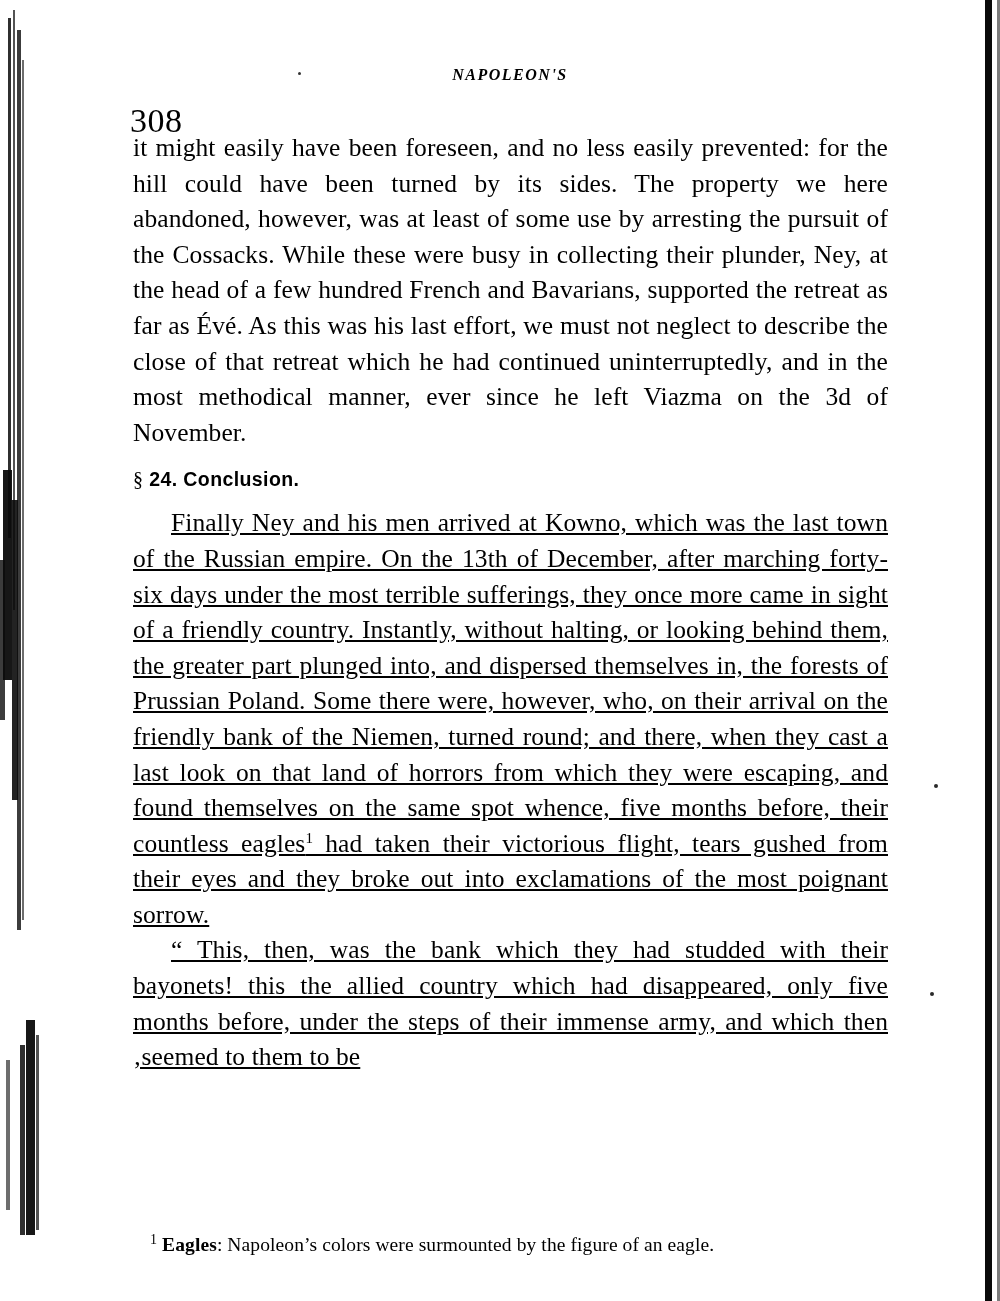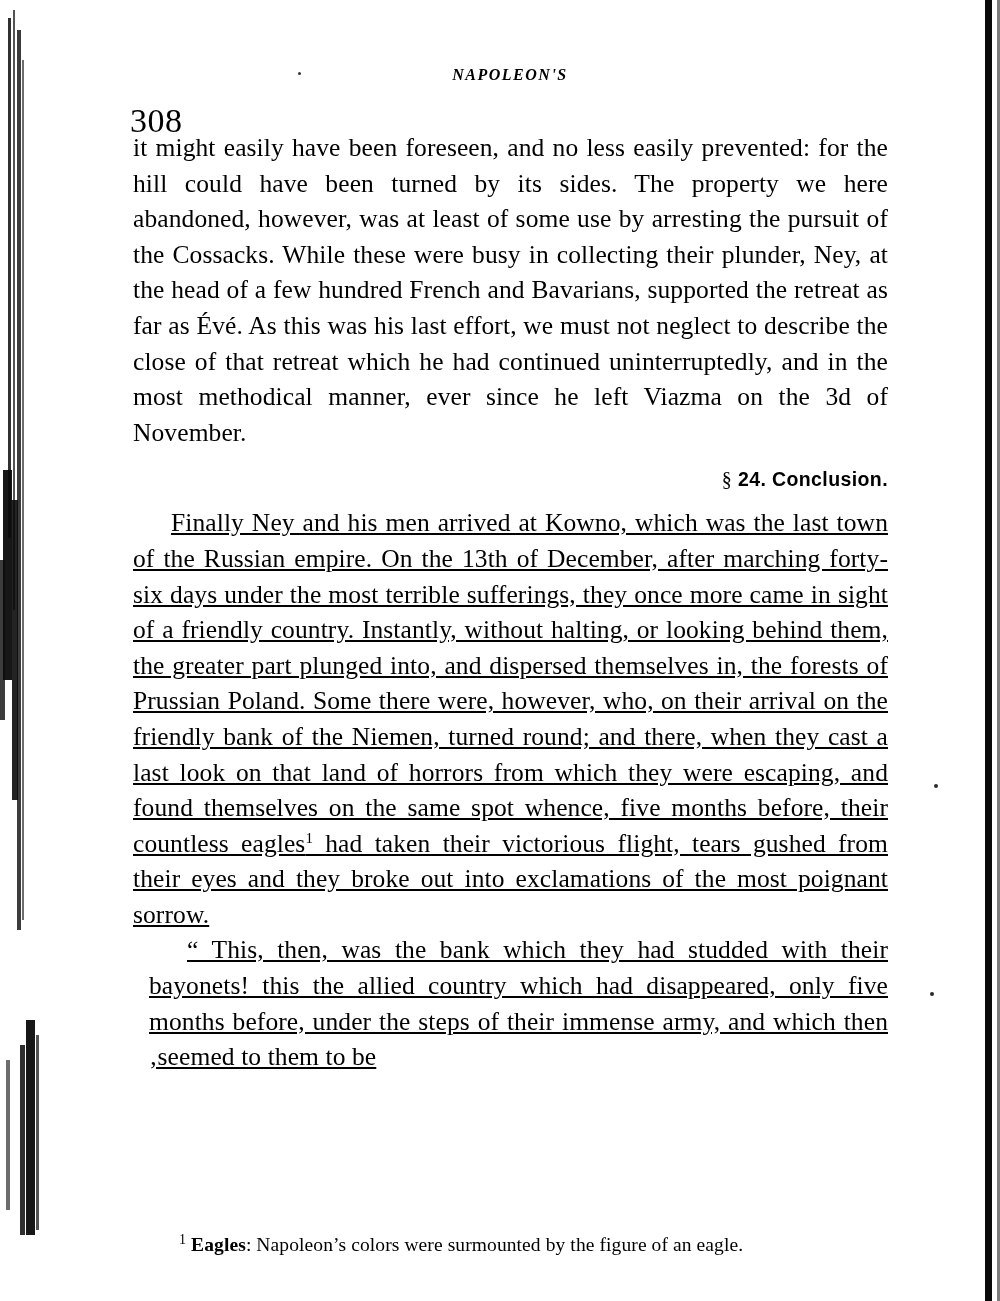--- a/index.html
+++ b/index.html
@@ -107,26 +107,25 @@
     text-align: justify;
     text-justify: inter-word;
     letter-spacing: 0.1px;
   }
   p.para.indent {
     text-indent: 38px;
     text-decoration: underline;
   }
   p.para + p.para {
     margin-top: 0px;
-    margin-left: 16px;
   }
 
   .section-head {
     margin: 18px 0 14px 0;
-    text-align: right;
+    text-align: left;
     font-family: "Liberation Sans", sans-serif;
     font-size: 19.5px;
     font-weight: bold;
     letter-spacing: .4px;
   }
   .section-head .sect-sym {
     font-family: "Liberation Serif", serif;
     font-weight: normal;
     font-size: 20px;
   }
@@ -148,21 +147,20 @@
 
   
   .footnote {
     position: absolute;
     left: 150px;
     top: 1232px;
     width: 738px;
     font-size: 19.5px;
     line-height: 26px;
     letter-spacing: .1px;
-    margin-left: 29px;
   }
   .footnote .fn-mark {
     font-size: 14px;
     vertical-align: super;
     line-height: 0;
   }
   .footnote b {
     font-family: "Liberation Serif", serif;
     font-weight: bold;
   }

